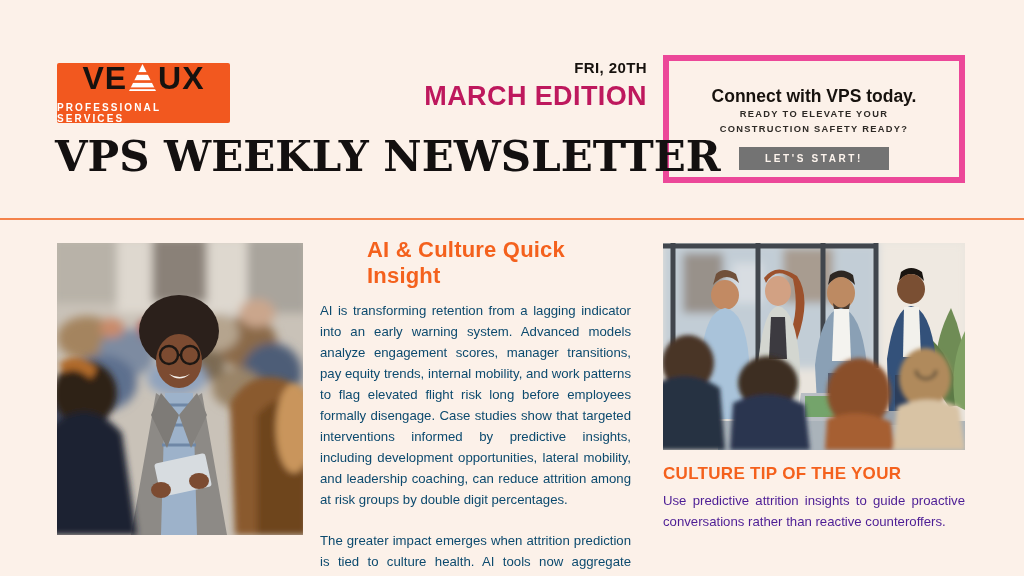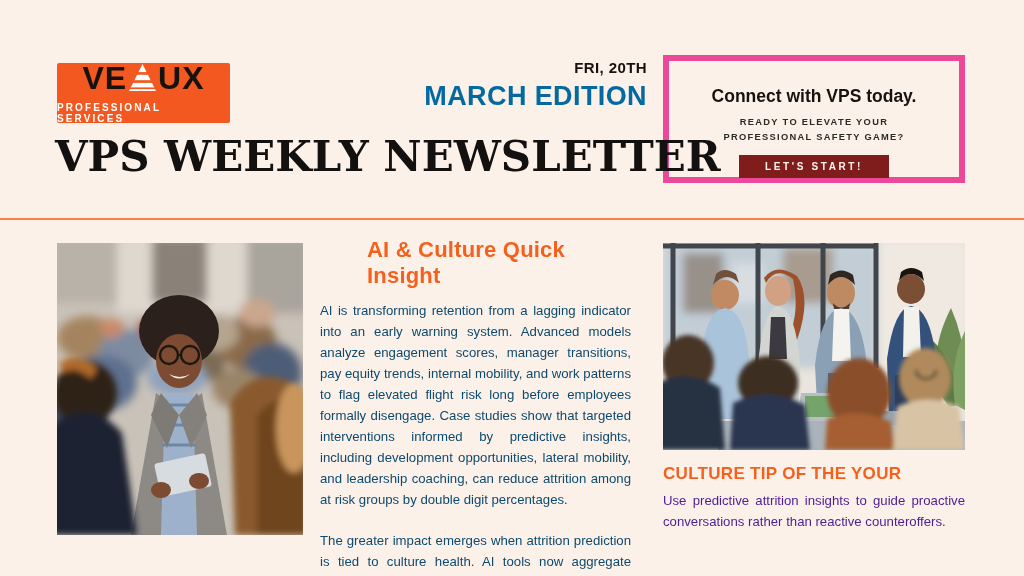--- a/index.html
+++ b/index.html
@@ -13,30 +13,30 @@
     background:#F2581F;border-radius:2px;display:flex;flex-direction:column;
     align-items:center;justify-content:center;
   }
   .logo-row{display:flex;align-items:center;line-height:1;}
   .logo-word{font-weight:800;font-size:32px;color:#16120F;letter-spacing:1px;}
   .logo-tri{width:27px;height:27px;margin:0 2px 2px 2px;}
   .logo-sub{font-size:10px;font-weight:700;color:#ffffff;letter-spacing:2.1px;margin-top:8px;}
   
   .edition-block{position:absolute;top:59px;right:377px;text-align:right;}
   .date{font-size:15px;font-weight:800;color:#17120E;letter-spacing:.4px;}
-  .edition{font-size:27px;font-weight:800;color:#0369a1;letter-spacing:.4px;margin-top:5px;}
+  .edition{font-size:27px;font-weight:800;color:#be185d;letter-spacing:.4px;margin-top:5px;}
   
   .cta{
     position:absolute;left:663px;top:55px;width:302px;height:128px;
     border:6px solid #ec4899;box-sizing:border-box;text-align:center;
   }
   .cta-heading{font-size:17.5px;font-weight:800;color:#17120E;margin-top:25px;}
-  .cta-sub{font-size:9.3px;font-weight:800;color:#2E2A26;letter-spacing:1.3px;line-height:1.6;margin-top:8px;}
+  .cta-sub{font-size:9.3px;font-weight:800;color:#2E2A26;letter-spacing:1.3px;line-height:1.6;}
   .cta-btn{
-    display:inline-block;margin-top:10px;padding:6px 26px;background:#7f1d1d;
+    display:inline-block;margin-top:10px;padding:6px 26px;background:#737373;
     color:#FDF4ED;font-size:10px;font-weight:800;letter-spacing:2.6px;border:none;cursor:pointer;
   }
   
   .main-title{
     position:absolute;left:55px;top:132px;width:640px;
     font-family:"DejaVu Serif",serif;font-weight:700;font-size:42px;
     color:#131010;letter-spacing:0;white-space:nowrap;
   }
   
   .divider{position:absolute;left:0;top:218px;width:1024px;height:2px;background:#F4824A;}
@@ -83,21 +83,21 @@
 
   <div class="edition-block">
     <div class="date">FRI, 20TH</div>
     <div class="edition">MARCH EDITION</div>
   </div>
 
   <div class="cta">
     <div class="cta-heading">Connect with VPS today.</div>
     <div class="cta-sub">
       <span>READY TO ELEVATE YOUR</span><br>
-      <span>PROFESSIONAL SAFETY GAME?</span>
+      <span>CONSTRUCTION SAFETY READY?</span>
     </div>
     <button class="cta-btn">LET'S START!</button>
   </div>
 
   <div class="main-title">VPS WEEKLY NEWSLETTER</div>
 
   <div class="divider"></div>
 
   <div class="photo-left" role="img" aria-label="Smiling woman with glasses holding a tablet while networking in a crowd">
     <svg width="246" height="292" viewBox="0 0 246 292" aria-hidden="true">

